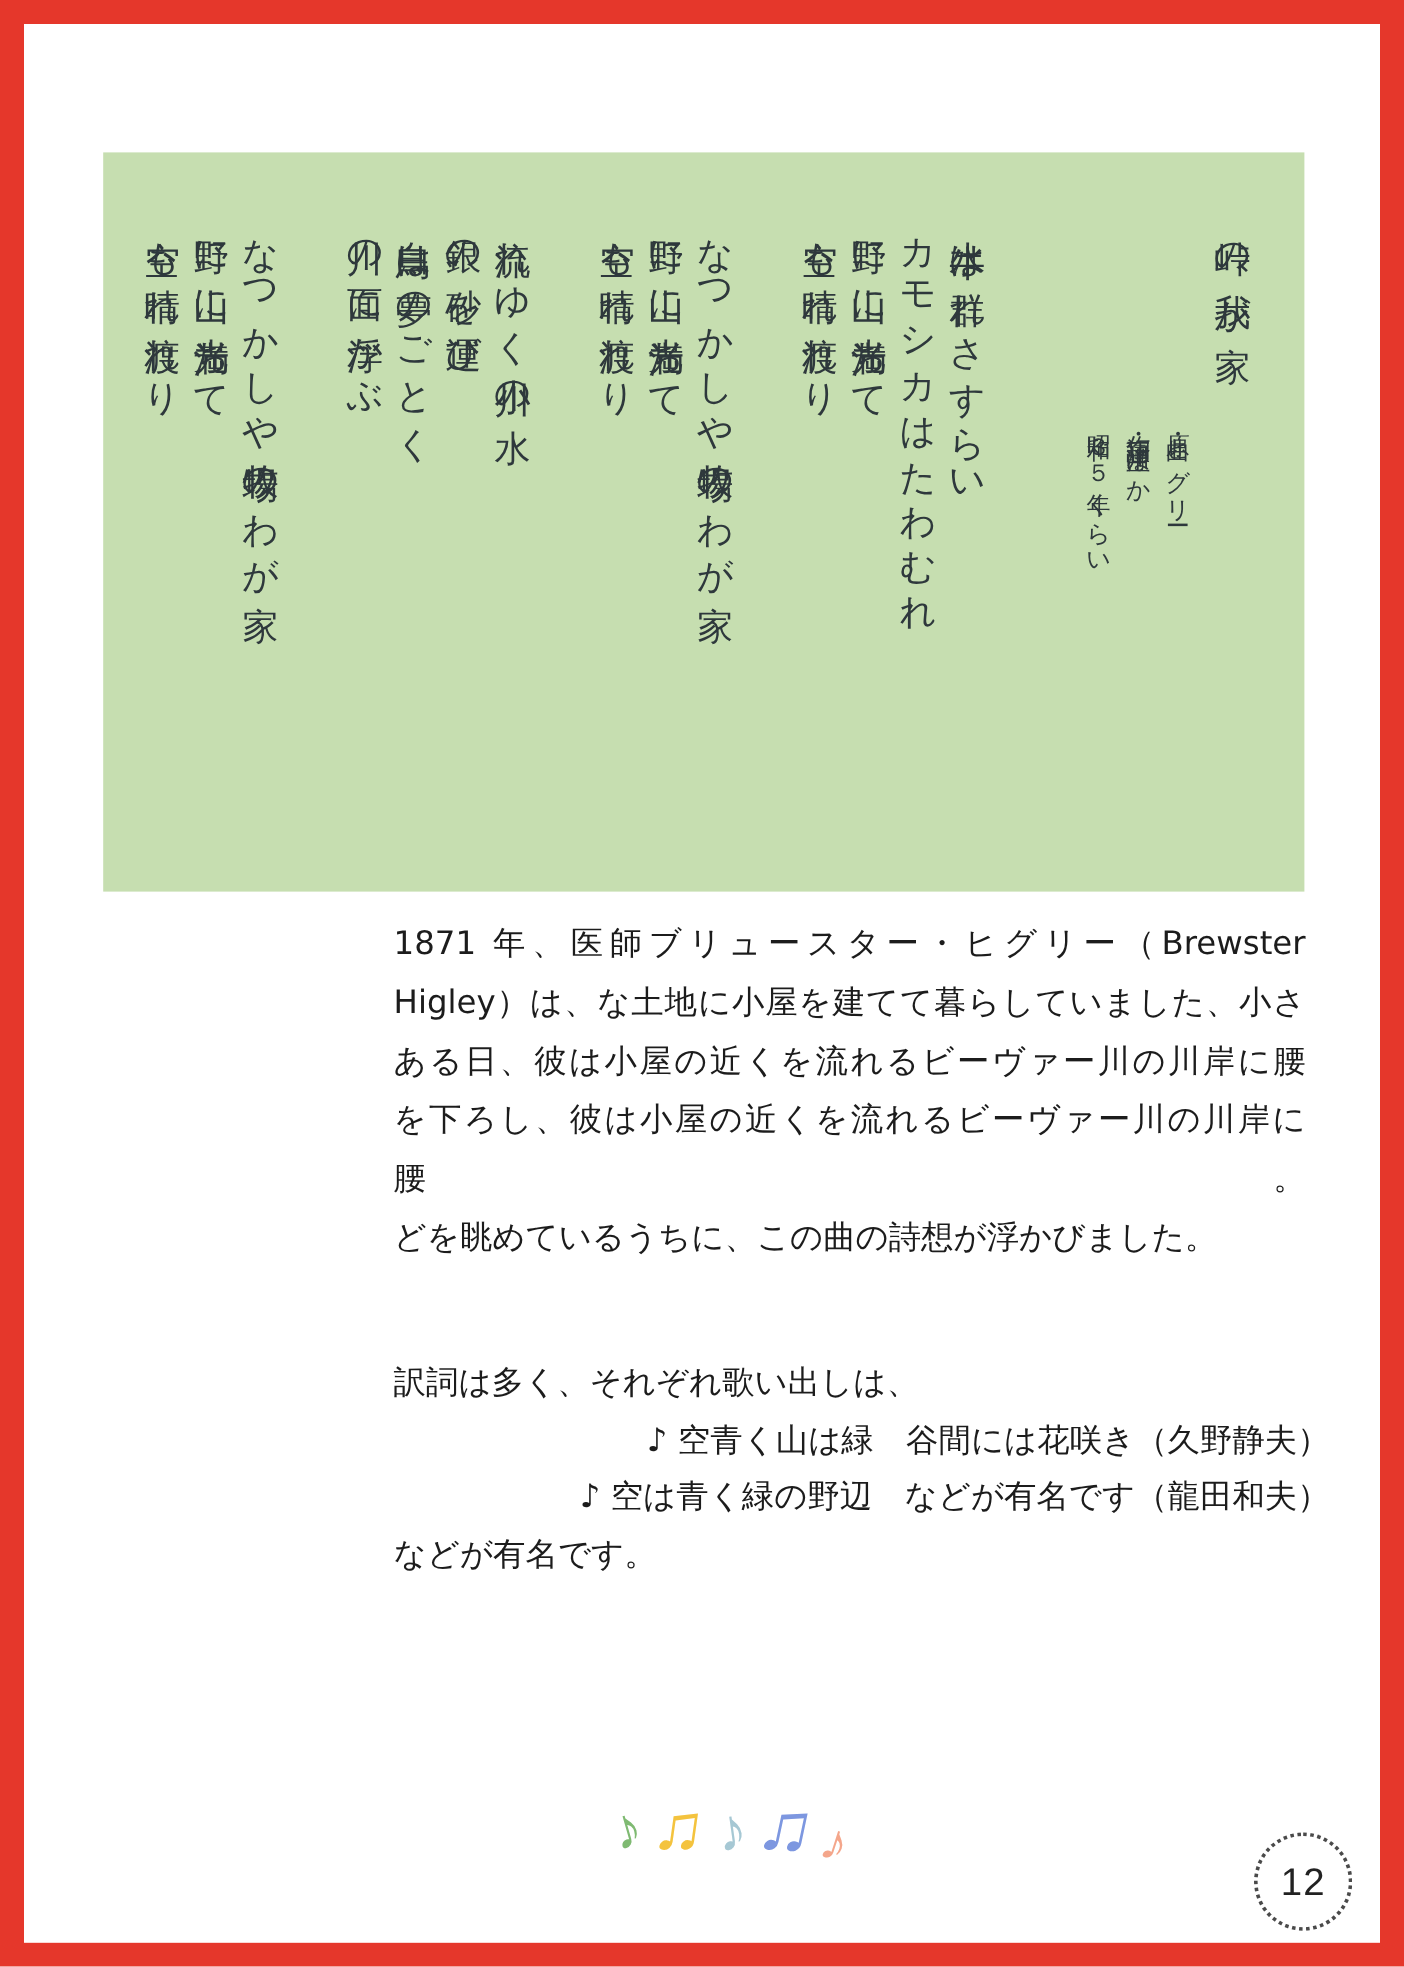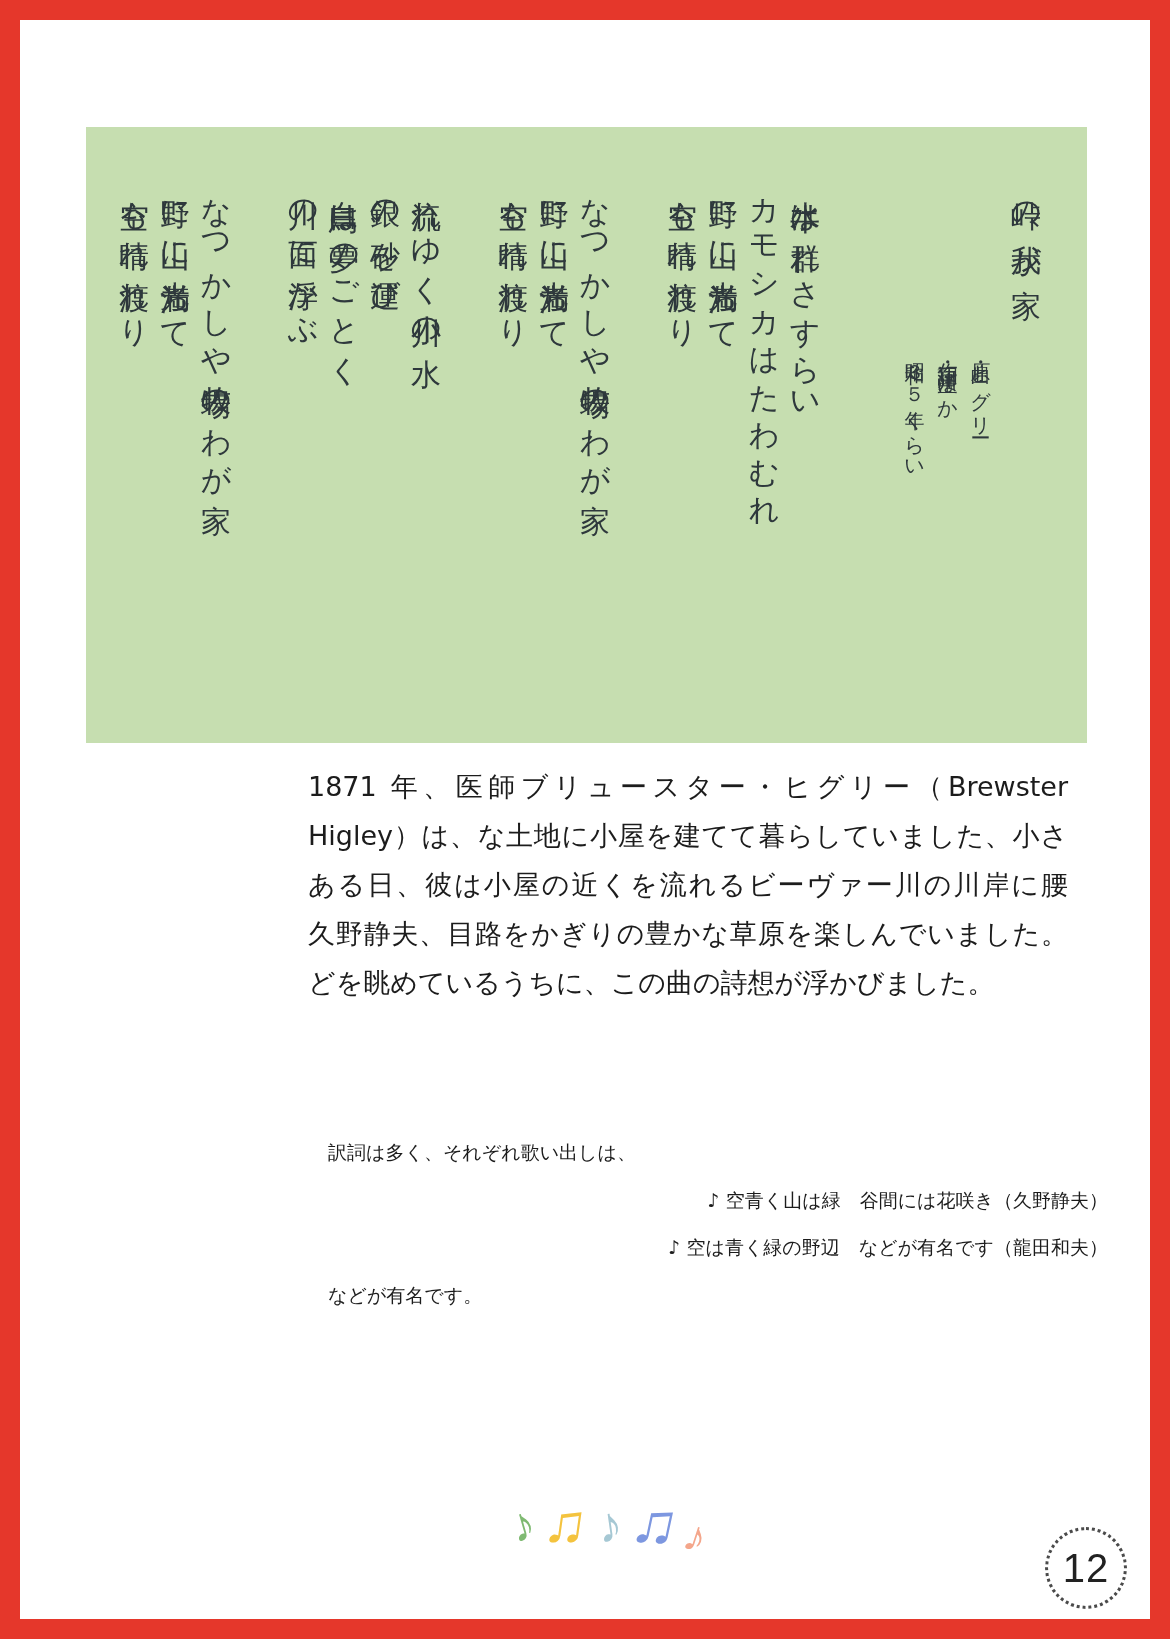--- a/index.html
+++ b/index.html
@@ -52,21 +52,21 @@
   .verse { margin-left: 46px; }
   .verse:last-child { margin-left: 0; }
   .vline {
     font-size: 30px;
     line-height: 41px;
     letter-spacing: 3px;
   }
   
   .history {
     position: absolute;
-    left: 308px;
+    left: 328px;
     top: 762px;
     width: 760px;
     color: #1c1c1c;
     font-family: "DejaVu Sans", sans-serif;
   }
   .bline {
     font-size: 27px;
     line-height: 49px;
     white-space: nowrap;
   }
@@ -76,21 +76,21 @@
     text-align-last: justify;
   }
   .translations {
     position: absolute;
     left: 328px;
     top: 1128px;
     width: 780px;
     color: #1c1c1c;
     font-family: "DejaVu Sans", sans-serif;
   }
-  .tline { font-size: 19px; line-height: 49px; white-space: nowrap; }
+  .tline { font-size: 27px; line-height: 49px; white-space: nowrap; }
   .example { padding-left: 18px; line-height: 47px; text-align: right; }
   
   .notes-row {
     position: absolute;
     left: 430px;
     top: 1478px;
     width: 360px;
     height: 90px;
     display: flex;
     align-items: center;
@@ -112,21 +112,21 @@
     height: 82px;
     border: 3px dotted #4a4a4a;
     border-radius: 50%;
     background: #ffffff;
     display: flex;
     align-items: center;
     justify-content: center;
     z-index: 2;
   }
   .page-number {
-    font-size: 40px;
+    font-size: 32px;
     color: #222222;
     font-family: "Liberation Sans", sans-serif;
     letter-spacing: 1px;
   }
 </style>
 </head>
 <body>
 
 <div class="page">
 
@@ -168,21 +168,21 @@
         <div class="vline">空も晴れ渡れり</div>
       </div>
 
     </div>
   </div>
 
   <div class="history">
     <div class="bline just">1871 年、医師ブリュースター・ヒグリー（Brewster</div>
     <div class="bline just">Higley）は、な土地に小屋を建てて暮らしていました、小さ</div>
     <div class="bline just">ある日、彼は小屋の近くを流れるビーヴァー川の川岸に腰</div>
-    <div class="bline just">久野静夫、目路をかぎりの豊かな草原を楽しんでいました。</div>
+    <div class="bline just">を下ろし、彼は小屋の近くを流れるビーヴァー川の川岸に腰。</div>
     <div class="bline">どを眺めているうちに、この曲の詩想が浮かびました。</div>
   </div>
 
   <div class="translations">
     <div class="tline">訳詞は多く、それぞれ歌い出しは、</div>
     <div class="tline example">♪ 空青く山は緑　谷間には花咲き（久野静夫）</div>
     <div class="tline example">♪ 空は青く緑の野辺　などが有名です（龍田和夫）</div>
     <div class="tline">などが有名です。</div>
   </div>
 

